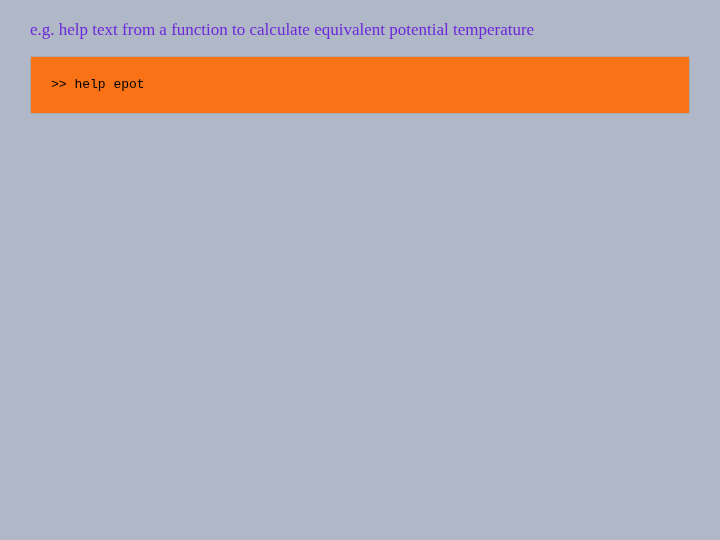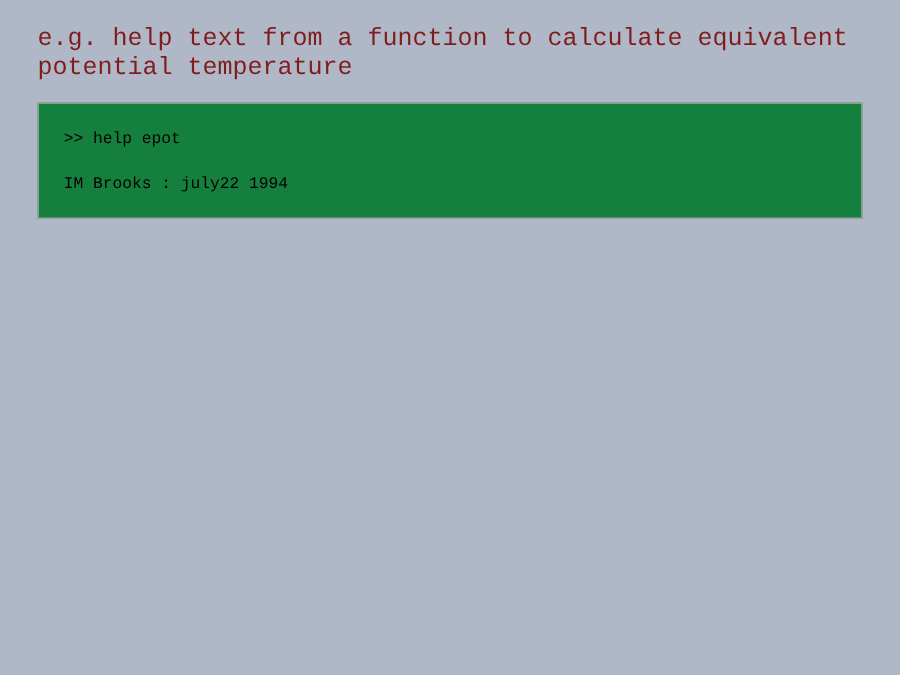--- a/index.html
+++ b/index.html
@@ -13,28 +13,28 @@
       height: 540px;
       background: #b0b8c8;
       font-family: Arial, sans-serif;
       display: flex;
       flex-direction: column;
       align-items: flex-start;
       padding: 20px 30px;
     }
 
     .page-title {
-      font-size: 20px;
-      color: #7f1d1d;
+      font-size: 17px;
+      color: #6d28d9;
       margin-bottom: 16px;
-      font-family: Liberation Mono, monospace;
+      font-family: Liberation Serif, serif;
     }
 
     .code-box {
-      background: #15803d;
+      background: #f97316;
       border: 1px solid #aaaaaa;
       padding: 18px 20px;
       width: 660px;
       font-family: 'Courier New', Courier, monospace;
       font-size: 13px;
       color: #000000;
       line-height: 1.5;
     }
 
     .code-section {
@@ -59,17 +59,14 @@
 
 <div class="code-box">
 
   <div class="code-section">
     <pre>&gt;&gt; help epot</pre>
   </div>
 
 
 
 
-  <div class="code-section">
-    <pre>IM Brooks : july22 1994</pre>
-  </div>
 
 </div>
 
 </body></html>

